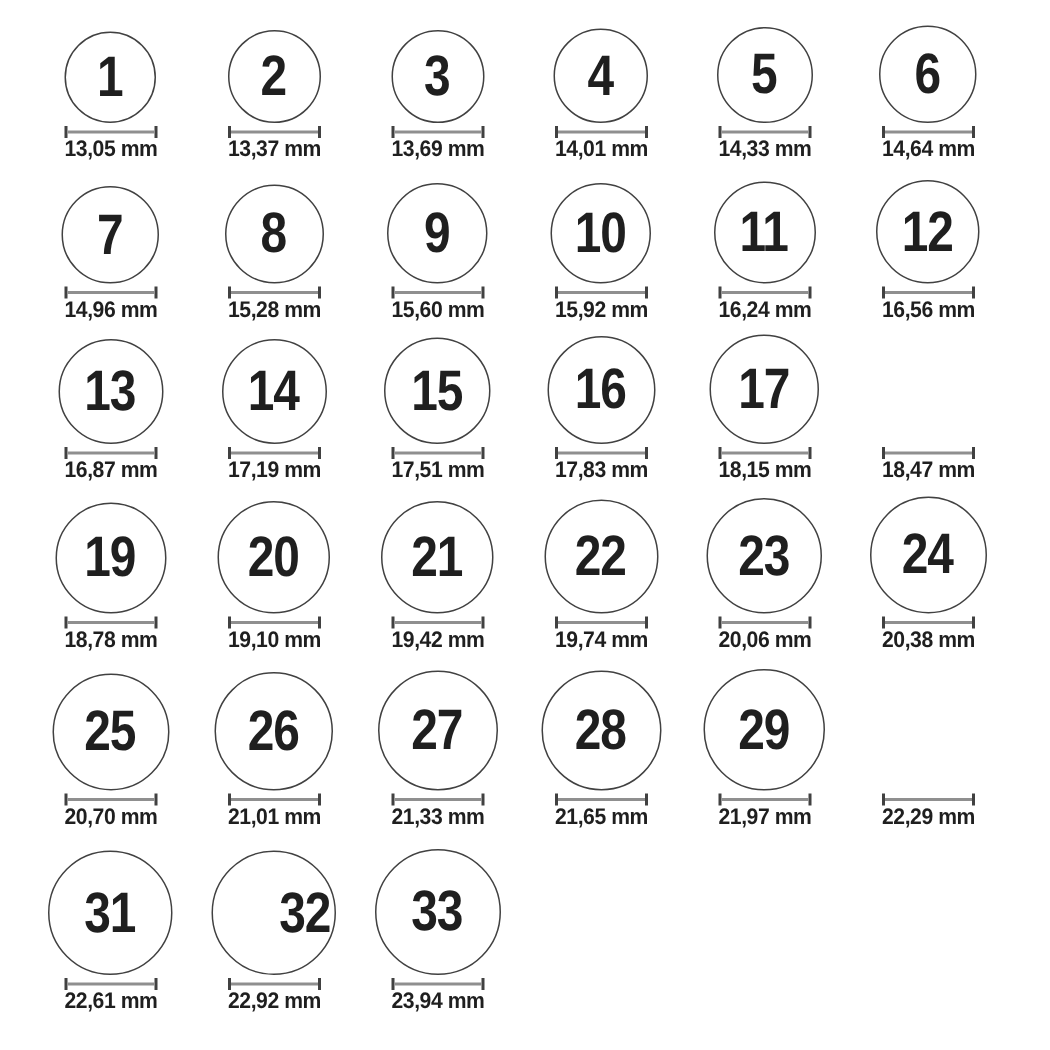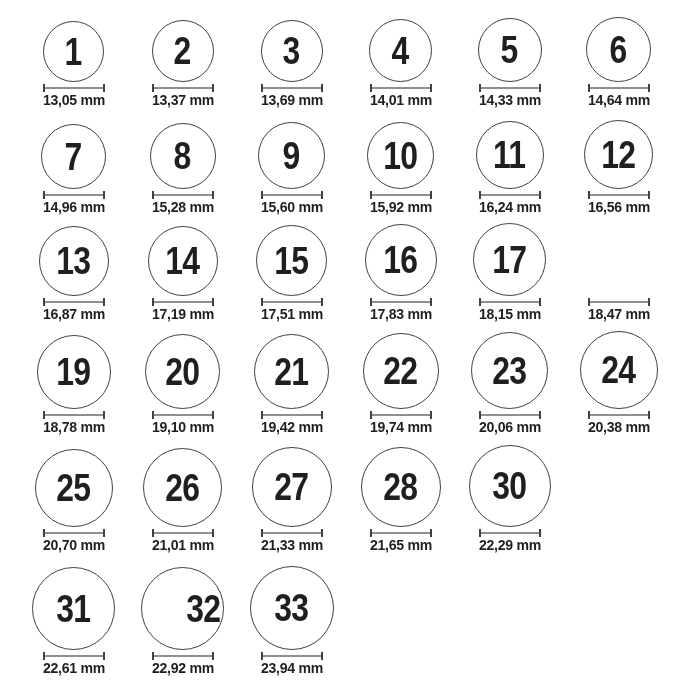--- a/index.html
+++ b/index.html
@@ -278,23 +278,27 @@
     <div class="mm">21,33 mm</div>
   </div>
       <div class="cell">
     <div class="circle" style="width: 80px; height: 80px;">
       <span class="num">28</span>
     </div>
     <div class="ruler"></div>
     <div class="mm">21,65 mm</div>
   </div>
       <div class="cell">
-    <div class="circle" style="width: 82px; height: 82px;">
-      <span class="num">30</span>
-    </div>
+    <div class="circle" style="width: 81px; height: 81px;">
+      <span class="num">29</span>
+    </div>
+    <div class="ruler"></div>
+    <div class="mm">21,97 mm</div>
+  </div>
+      <div class="cell">
     <div class="ruler"></div>
     <div class="mm">22,29 mm</div>
   </div>
     </div>
     <div class="row" style="height: 123px;">
       <div class="cell">
     <div class="circle" style="width: 83px; height: 83px;">
       <span class="num">31</span>
     </div>
     <div class="ruler"></div>

